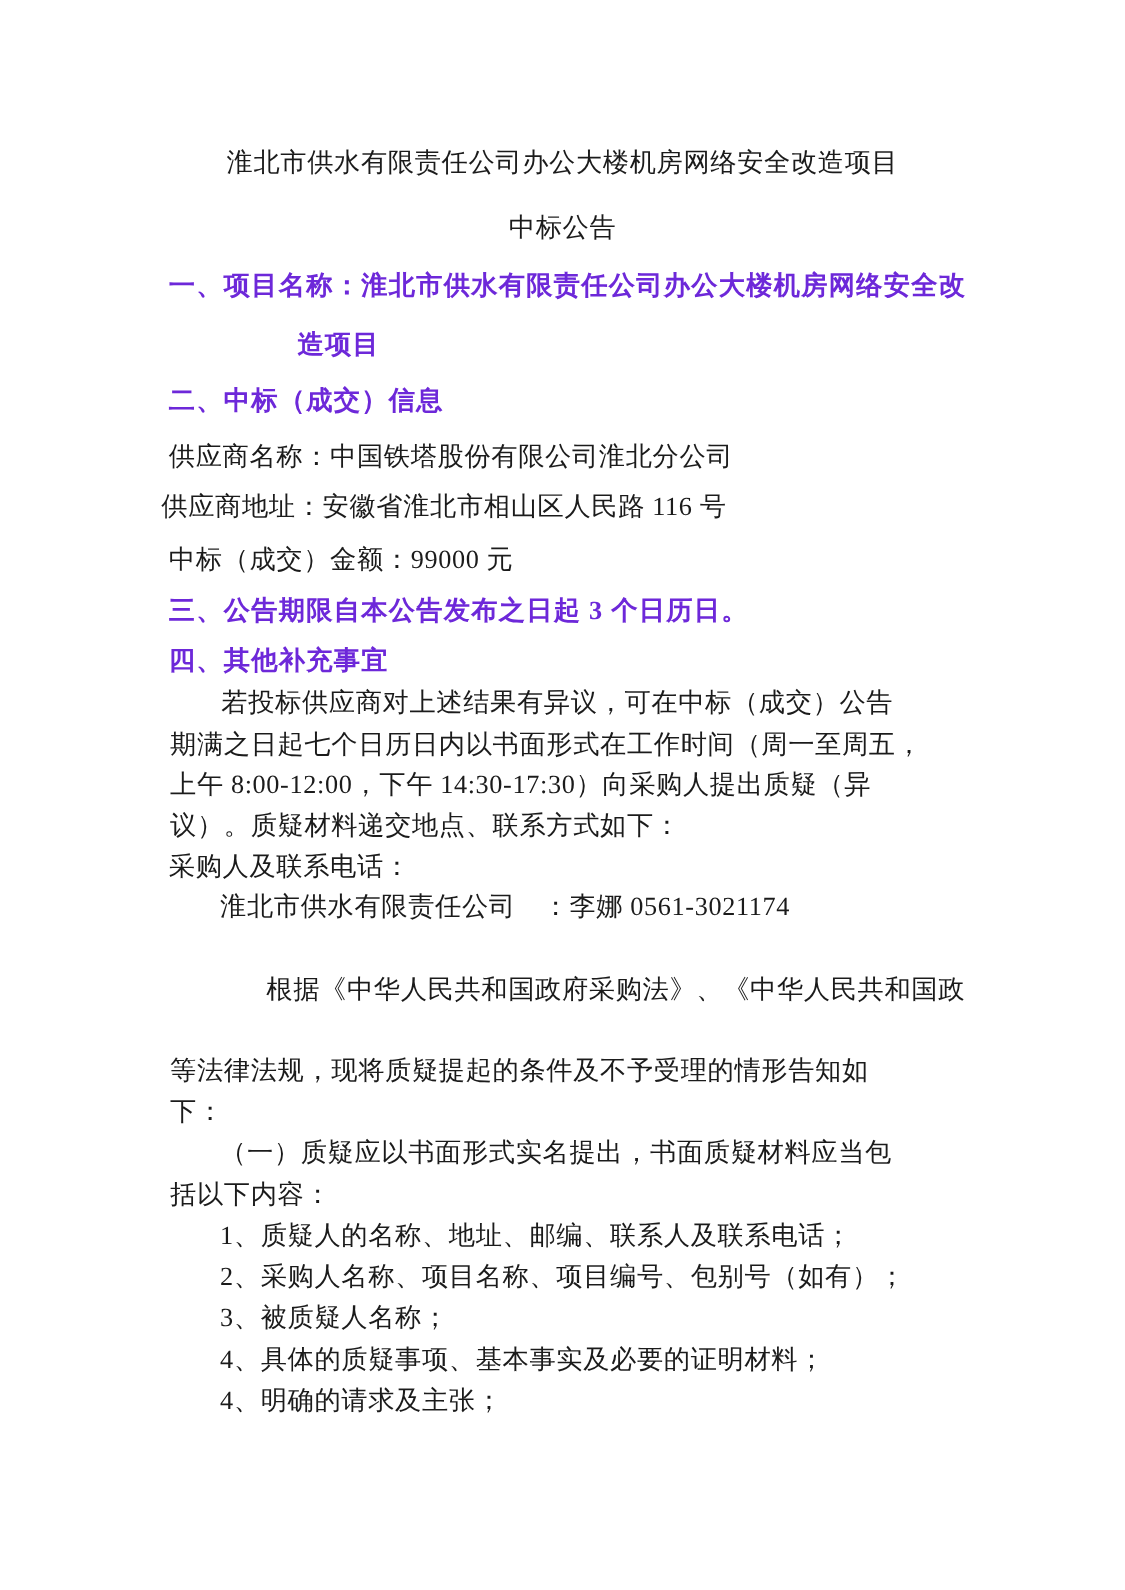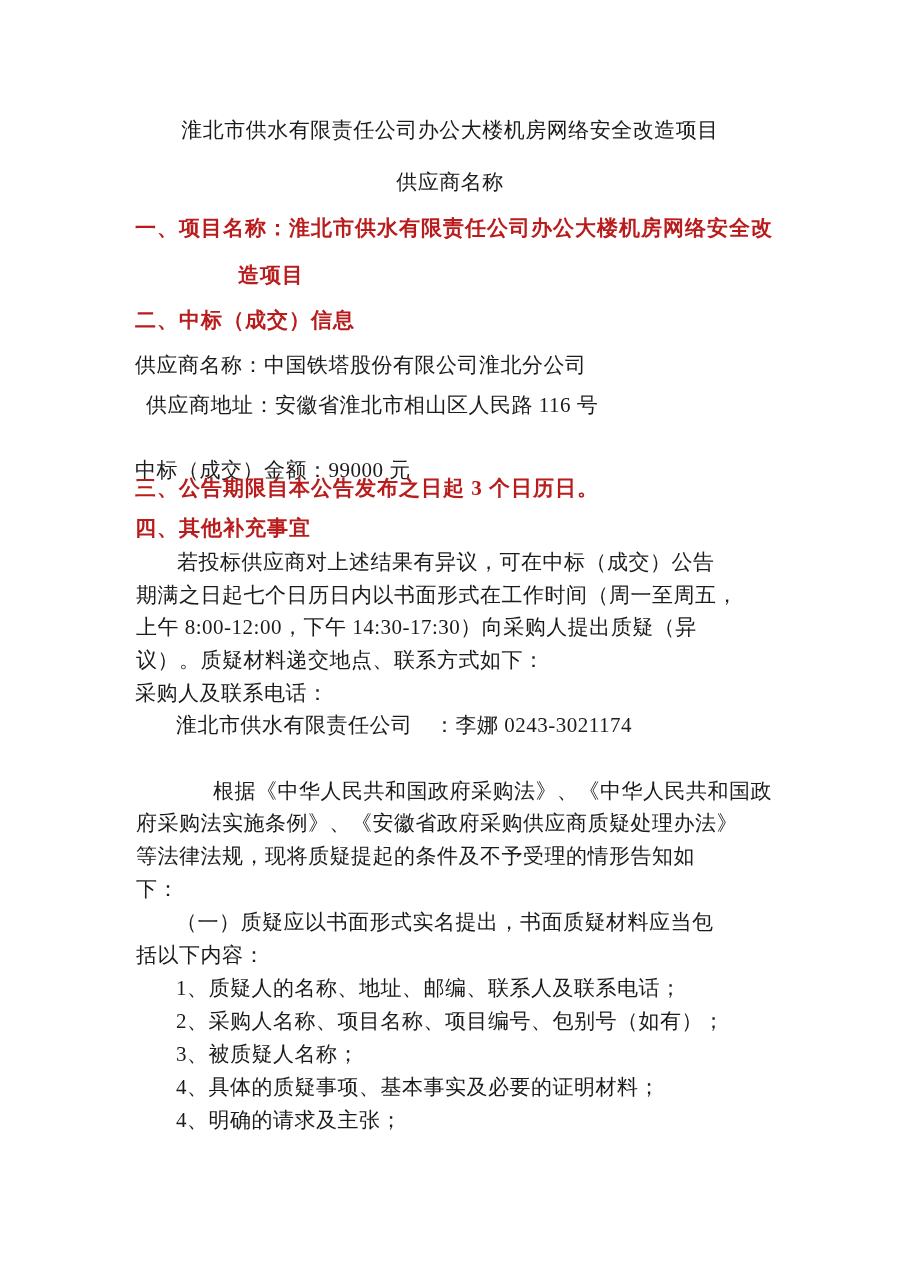--- a/index.html
+++ b/index.html
@@ -23,55 +23,54 @@
     letter-spacing: 0.5px;
     color: #1b1b1b;
   }
   .center {
     left: 0;
     width: 900px;
     text-align: center;
   }
   .bold {
     font-weight: bold;
-    color: #b91c1c;
+    color: #6d28d9;
     letter-spacing: 1px;
   }
 </style>
 </head>
 <body>
 
 <div class="page">
 
   <div class="line center" style="top:117px;">淮北市供水有限责任公司办公大楼机房网络安全改造项目</div>
-  <div class="line center" style="top:169px;">供应商名称</div>
+  <div class="line center" style="top:169px;">中标公告</div>
 
   <div class="line bold" style="top:215px; left:135px;">一、项目名称：淮北市供水有限责任公司办公大楼机房网络安全改</div>
   <div class="line bold" style="top:262px; left:238px;">造项目</div>
 
   <div class="line" style="top:352px; left:135px;">供应商名称：中国铁塔股份有限公司淮北分公司</div>
   <div class="line bold" style="top:307px; left:135px;">二、中标（成交）信息</div>
-  <div class="line" style="top:392px; left:146px;text-align:center;">供应商地址：安徽省淮北市相山区人民路 116 号</div>
-  <div class="line" style="top:434px; left:135px;margin-top:23px;">中标（成交）金额：99000 元</div>
+  <div class="line" style="top:392px; left:129px;text-align:center;">供应商地址：安徽省淮北市相山区人民路 116 号</div>
+  <div class="line" style="top:434px; left:135px;">中标（成交）金额：99000 元</div>
 
   <div class="line bold" style="top:475px; left:135px;">三、公告期限自本公告发布之日起 3 个日历日。</div>
 
   <div class="line bold" style="top:515px; left:135px;">四、其他补充事宜</div>
 
   <div class="line" style="top:549px; left:177px;">若投标供应商对上述结果有异议，可在中标（成交）公告</div>
   <div class="line" style="top:582px; left:136px;">期满之日起七个日历日内以书面形式在工作时间（周一至周五，</div>
   <div class="line" style="top:614px; left:136px;">上午 8:00-12:00，下午 14:30-17:30）向采购人提出质疑（异</div>
   <div class="line" style="top:647px; left:136px;">议）。质疑材料递交地点、联系方式如下：</div>
 
   <div class="line" style="top:680px; left:135px;">采购人及联系电话：</div>
-  <div class="line" style="top:712px; left:176px;">淮北市供水有限责任公司　：李娜 0243-3021174</div>
+  <div class="line" style="top:712px; left:176px;">淮北市供水有限责任公司　：李娜 0561-3021174</div>
 
 
   <div class="line" style="top:778px; left:176px;margin-left:37px;">根据《中华人民共和国政府采购法》、《中华人民共和国政</div>
-  <div class="line" style="top:810px; left:136px;">府采购法实施条例》、《安徽省政府采购供应商质疑处理办法》</div>
   <div class="line" style="top:843px; left:136px;">等法律法规，现将质疑提起的条件及不予受理的情形告知如</div>
   <div class="line" style="top:876px; left:136px;">下：</div>
 
   <div class="line" style="top:909px; left:176px;">（一）质疑应以书面形式实名提出，书面质疑材料应当包</div>
   <div class="line" style="top:942px; left:136px;">括以下内容：</div>
 
   <div class="line" style="top:975px; left:176px;">1、质疑人的名称、地址、邮编、联系人及联系电话；</div>
   <div class="line" style="top:1008px; left:176px;">2、采购人名称、项目名称、项目编号、包别号（如有）；</div>
   <div class="line" style="top:1041px; left:176px;">3、被质疑人名称；</div>
   <div class="line" style="top:1074px; left:176px;">4、具体的质疑事项、基本事实及必要的证明材料；</div>

